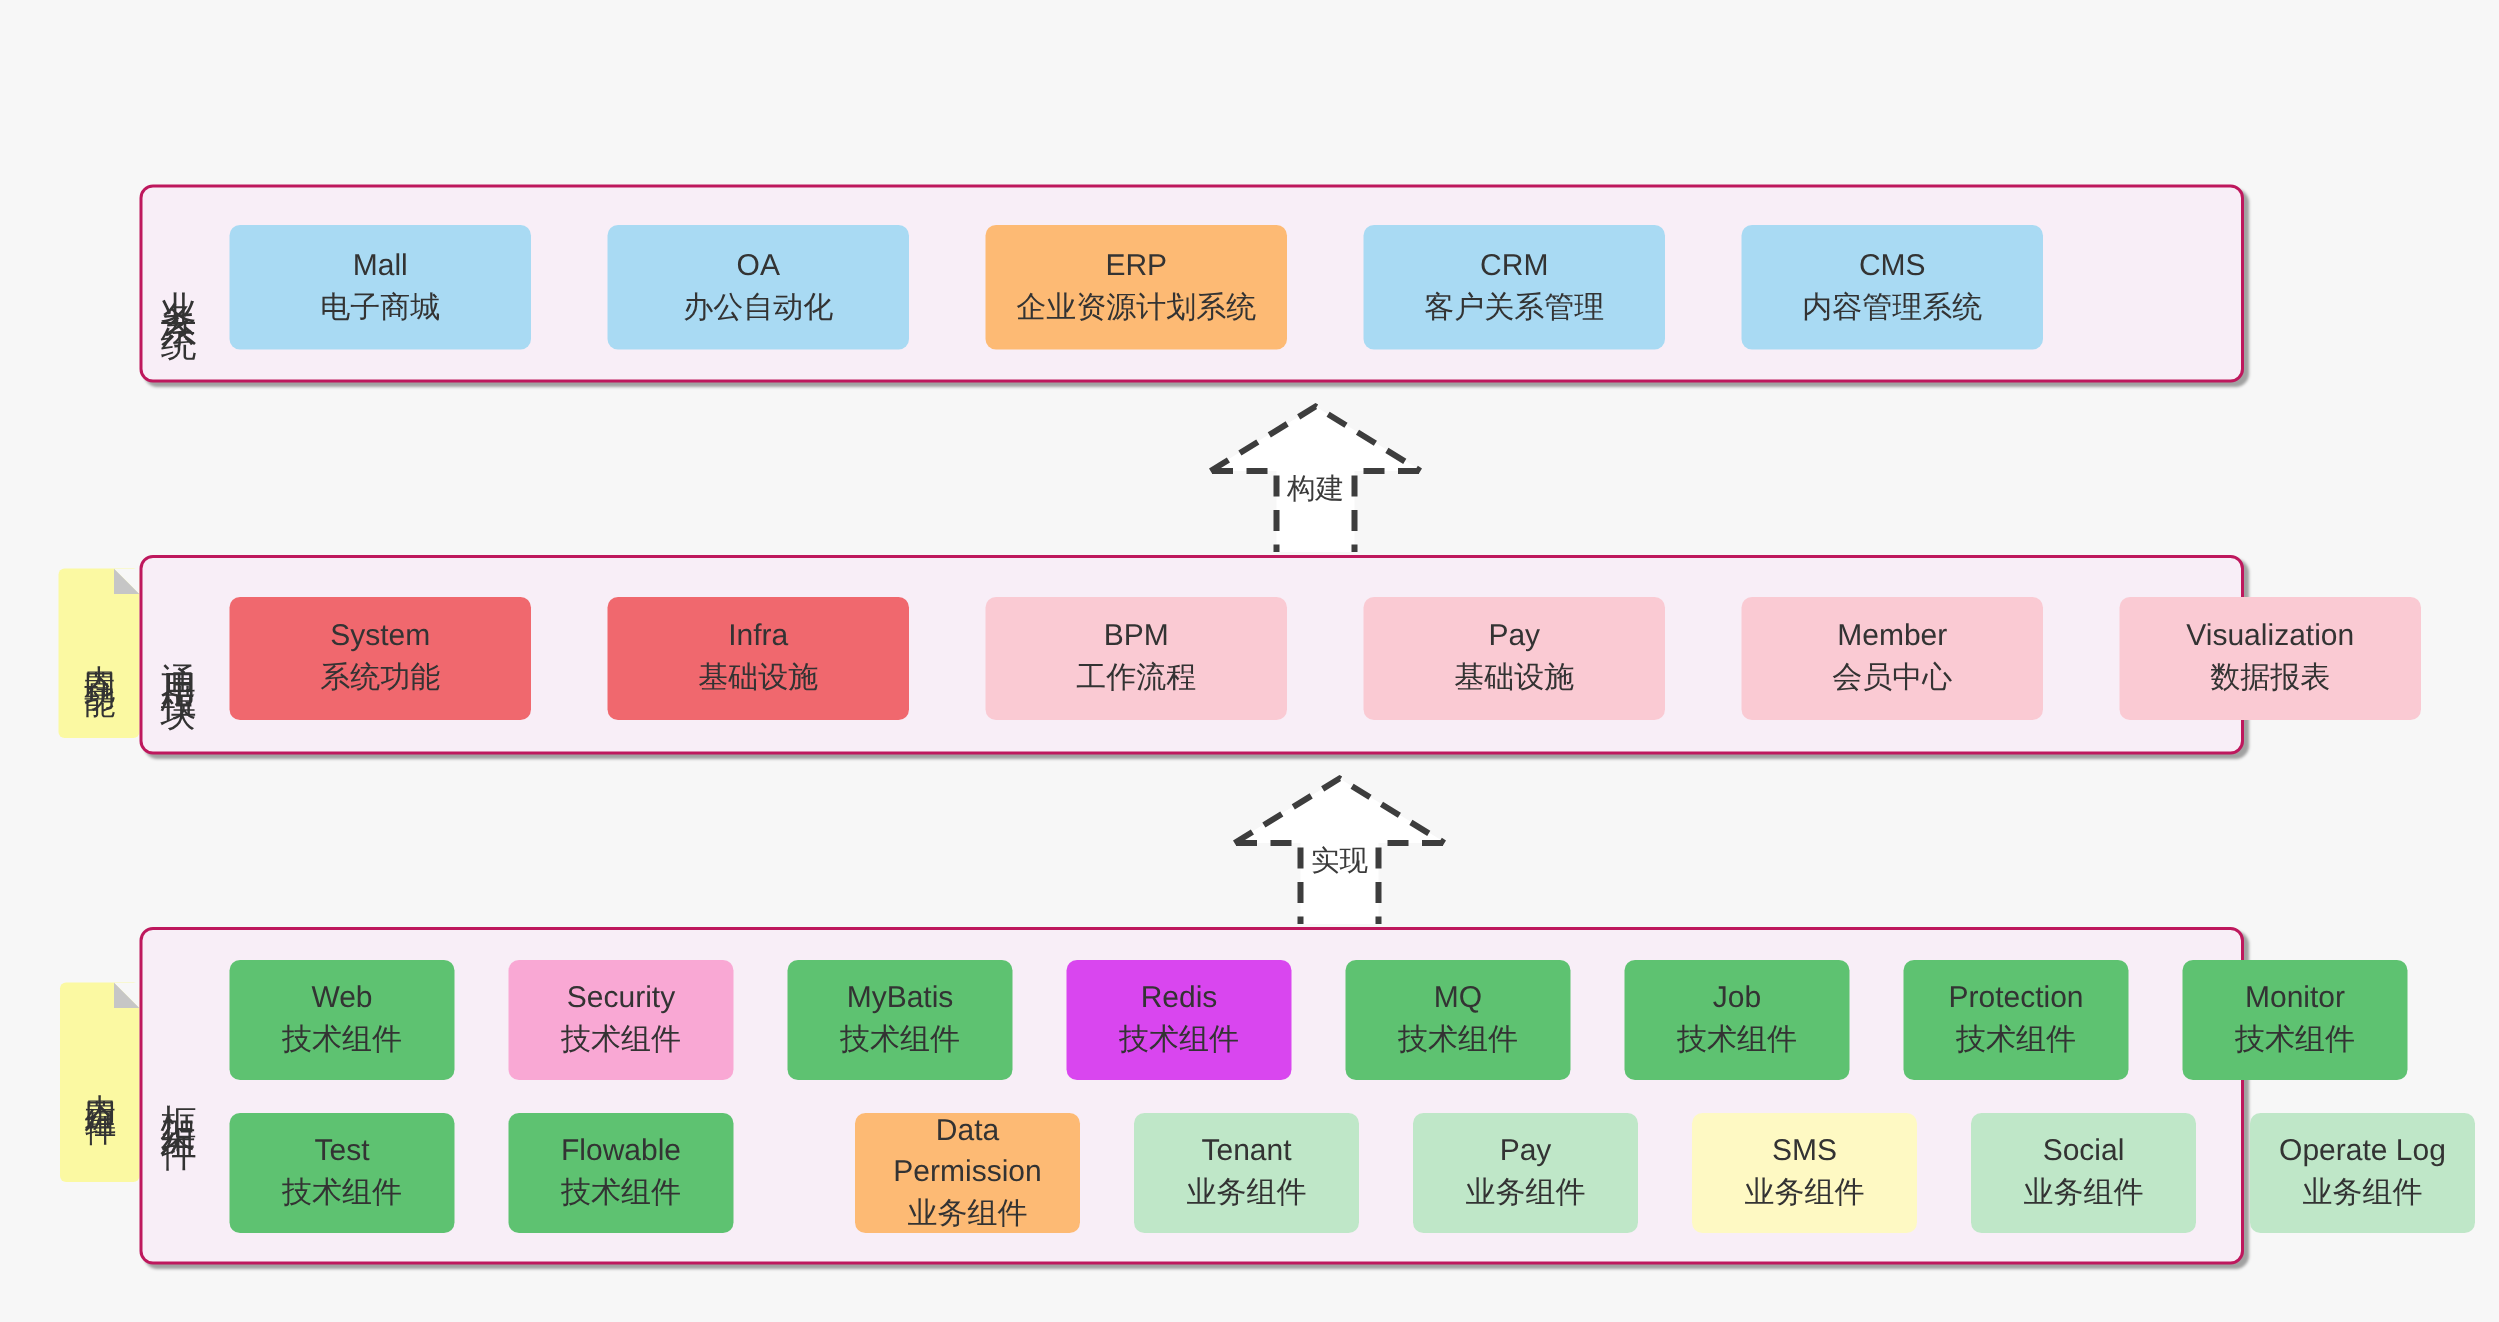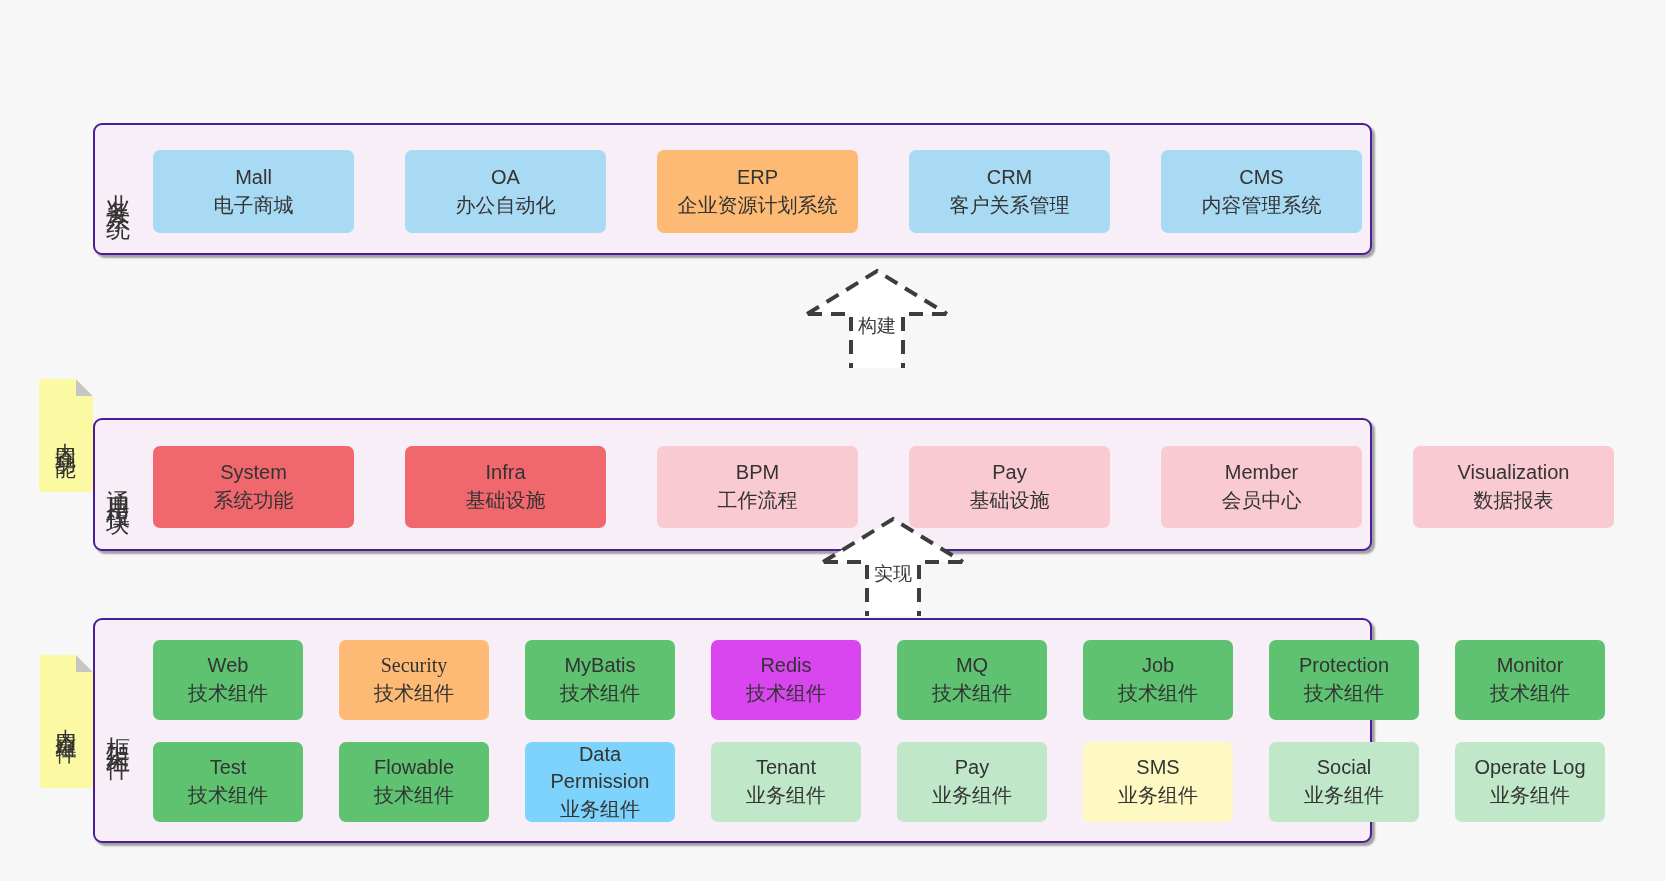--- a/index.html
+++ b/index.html
@@ -4,23 +4,23 @@
 <style>
   html,body{margin:0;padding:0;}
   body{
     width:1666px;height:881px;position:relative;overflow:hidden;
     background:#f7f7f7;
     font-family:"Liberation Sans","DejaVu Sans",sans-serif;
     color:#3b3b3b;
   }
   
   .panel{
-    position:absolute;left:93px;width:1279px;box-sizing:border-box;
+    position:absolute;left:93px;width:1403px;box-sizing:border-box;
     background:#f8eef7;
-    border:2px solid #4c1d95;border-radius:9px;
+    border:2px solid #be185d;border-radius:9px;
     box-shadow:3px 3px 2px rgba(0,0,0,0.35);
   }
   #panel-business{top:123px;height:132px;}
   #panel-modules{top:370px;height:133px;}
   #panel-framework{top:618px;height:225px;}
 
   .side-label{
     position:absolute;left:11px;top:50%;transform:translateY(-50%);
     writing-mode:vertical-lr;text-orientation:upright;
     font-size:24px;letter-spacing:7px;line-height:1;color:#333;
@@ -117,21 +117,21 @@
   </svg>
   <span class="arrow-label">构建</span>
 </div>
 
 <div class="sticky" id="sticky-modules" style="background-color: rgb(251, 249, 162);">
   <span class="fold-flap"></span>
   <span class="fold-cut"></span>
   <span class="sticky-text">内置功能</span>
 </div>
 
-<div class="panel" id="panel-modules" style="background-color: rgb(248, 238, 247); margin-top: 48px;">
+<div class="panel" id="panel-modules" style="background-color: rgb(248, 238, 247);">
   <div class="side-label">通用模块</div>
   <div class="row row-6">
     <div class="box box-l" style="background-color: rgb(240, 104, 110);">
       <div>System</div>
       <div>系统功能</div>
     </div>
     <div class="box box-l" style="background-color: rgb(240, 104, 110);">
       <div>Infra</div>
       <div>基础设施</div>
     </div>
@@ -171,21 +171,21 @@
 </div>
 
 <div class="panel" id="panel-framework" style="background-color: rgb(248, 238, 247);">
   <div class="side-label">框架组件</div>
 
   <div class="row row-8" id="fw-row-1">
     <div class="box box-s" style="background-color: rgb(94, 194, 113);">
       <div>Web</div>
       <div>技术组件</div>
     </div>
-    <div class="box box-s" style="background-color: #fdba74; font-family: Liberation Serif, serif;">
+    <div class="box box-s" style="background-color: #f9a8d4;">
       <div>Security</div>
       <div>技术组件</div>
     </div>
     <div class="box box-s" style="background-color: rgb(94, 194, 113); text-align: center;">
       <div>MyBatis</div>
       <div>技术组件</div>
     </div>
     <div class="box box-s" style="background-color: #d946ef;">
       <div>Redis</div>
       <div>技术组件</div>
@@ -210,21 +210,21 @@
 
   <div class="row row-8" id="fw-row-2">
     <div class="box box-s" style="background-color: rgb(94, 194, 113);">
       <div>Test</div>
       <div>技术组件</div>
     </div>
     <div class="box box-s" style="background-color: rgb(94, 194, 113);">
       <div>Flowable</div>
       <div>技术组件</div>
     </div>
-    <div class="box box-s" style="background-color: #7dd3fc;">
+    <div class="box box-s" style="background-color: #fdba74; margin-left: 45px;">
       <div>Data Permission</div>
       <div>业务组件</div>
     </div>
     <div class="box box-s" style="background-color: rgb(191, 231, 200);">
       <div>Tenant</div>
       <div>业务组件</div>
     </div>
     <div class="box box-s" style="background-color: rgb(191, 231, 200);">
       <div>Pay</div>
       <div>业务组件</div>

